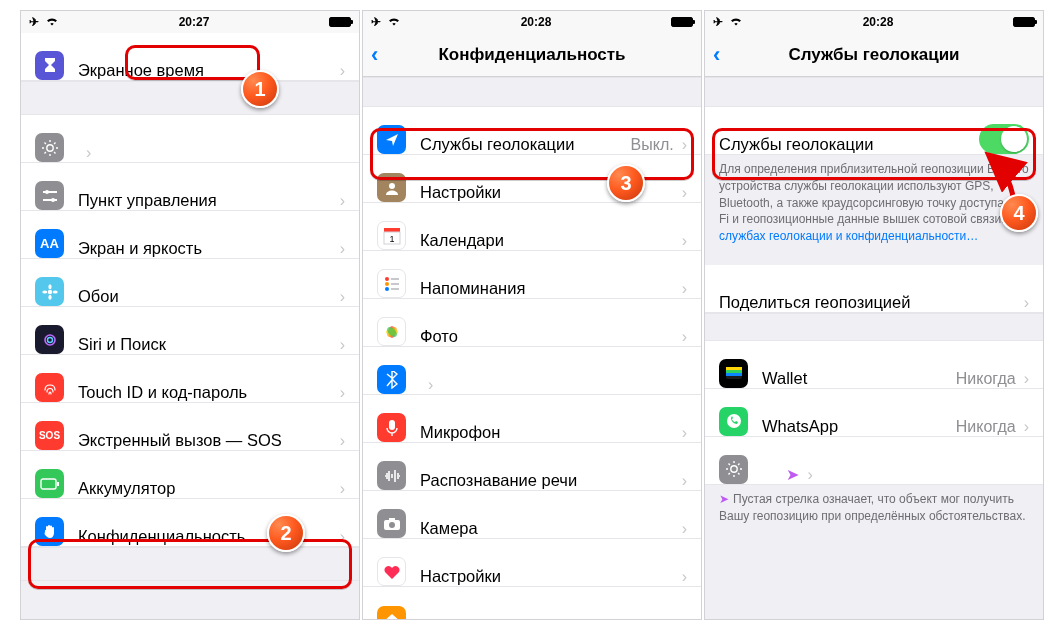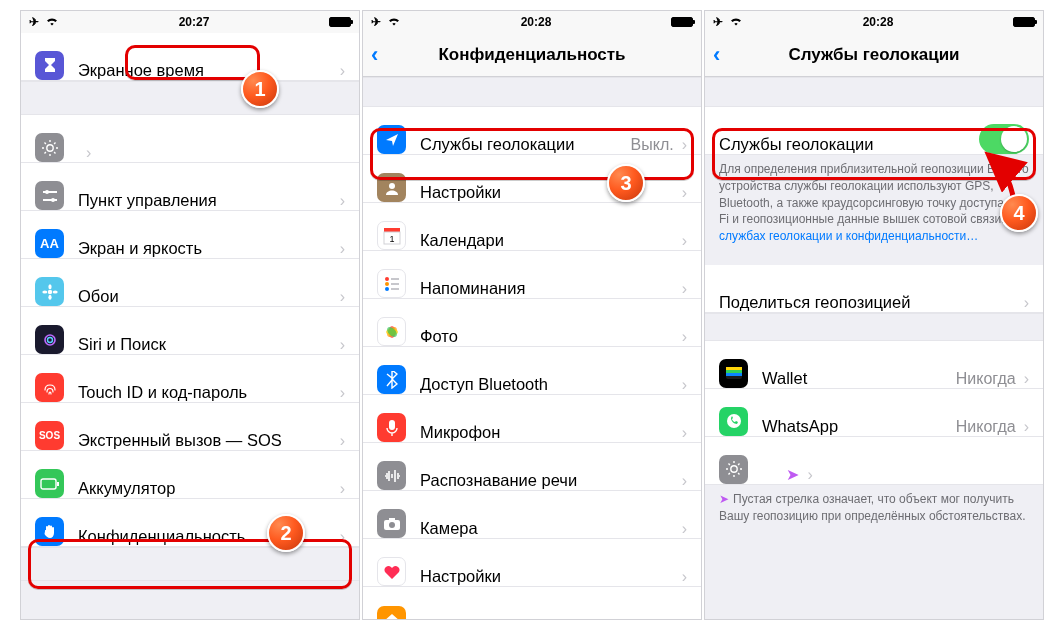--- a/index.html
+++ b/index.html
@@ -310,21 +310,20 @@
       </div>
       <span class="label">Фото</span>
       <span class="chev">›</span>
     </div>
     <div class="cell">
       <div class="icon" style="background:#007aff">
         <svg width="12" height="18" viewBox="0 0 12 18">
               <path d="M6 1v16l5-4-5-5 5-5-5-4v8L1 3m0 12 5-6" fill="none" stroke="#fff" stroke-width="1.4"></path>
             </svg>
       </div>
-      <span class="label">Доступ Bluetooth</span>
       <span class="chev">›</span>
     </div>
     <div class="cell">
       <div class="icon" style="background:#ff3b30">
         <svg width="12" height="18" viewBox="0 0 12 18">
               <rect x="3" y="1" width="6" height="10" rx="3" fill="#fff"></rect>
               <path d="M1 9a5 5 0 0 0 10 0M6 14v3" stroke="#fff" stroke-width="1.4" fill="none"></path>
             </svg>
       </div>
       <span class="label">Микрофон</span>

